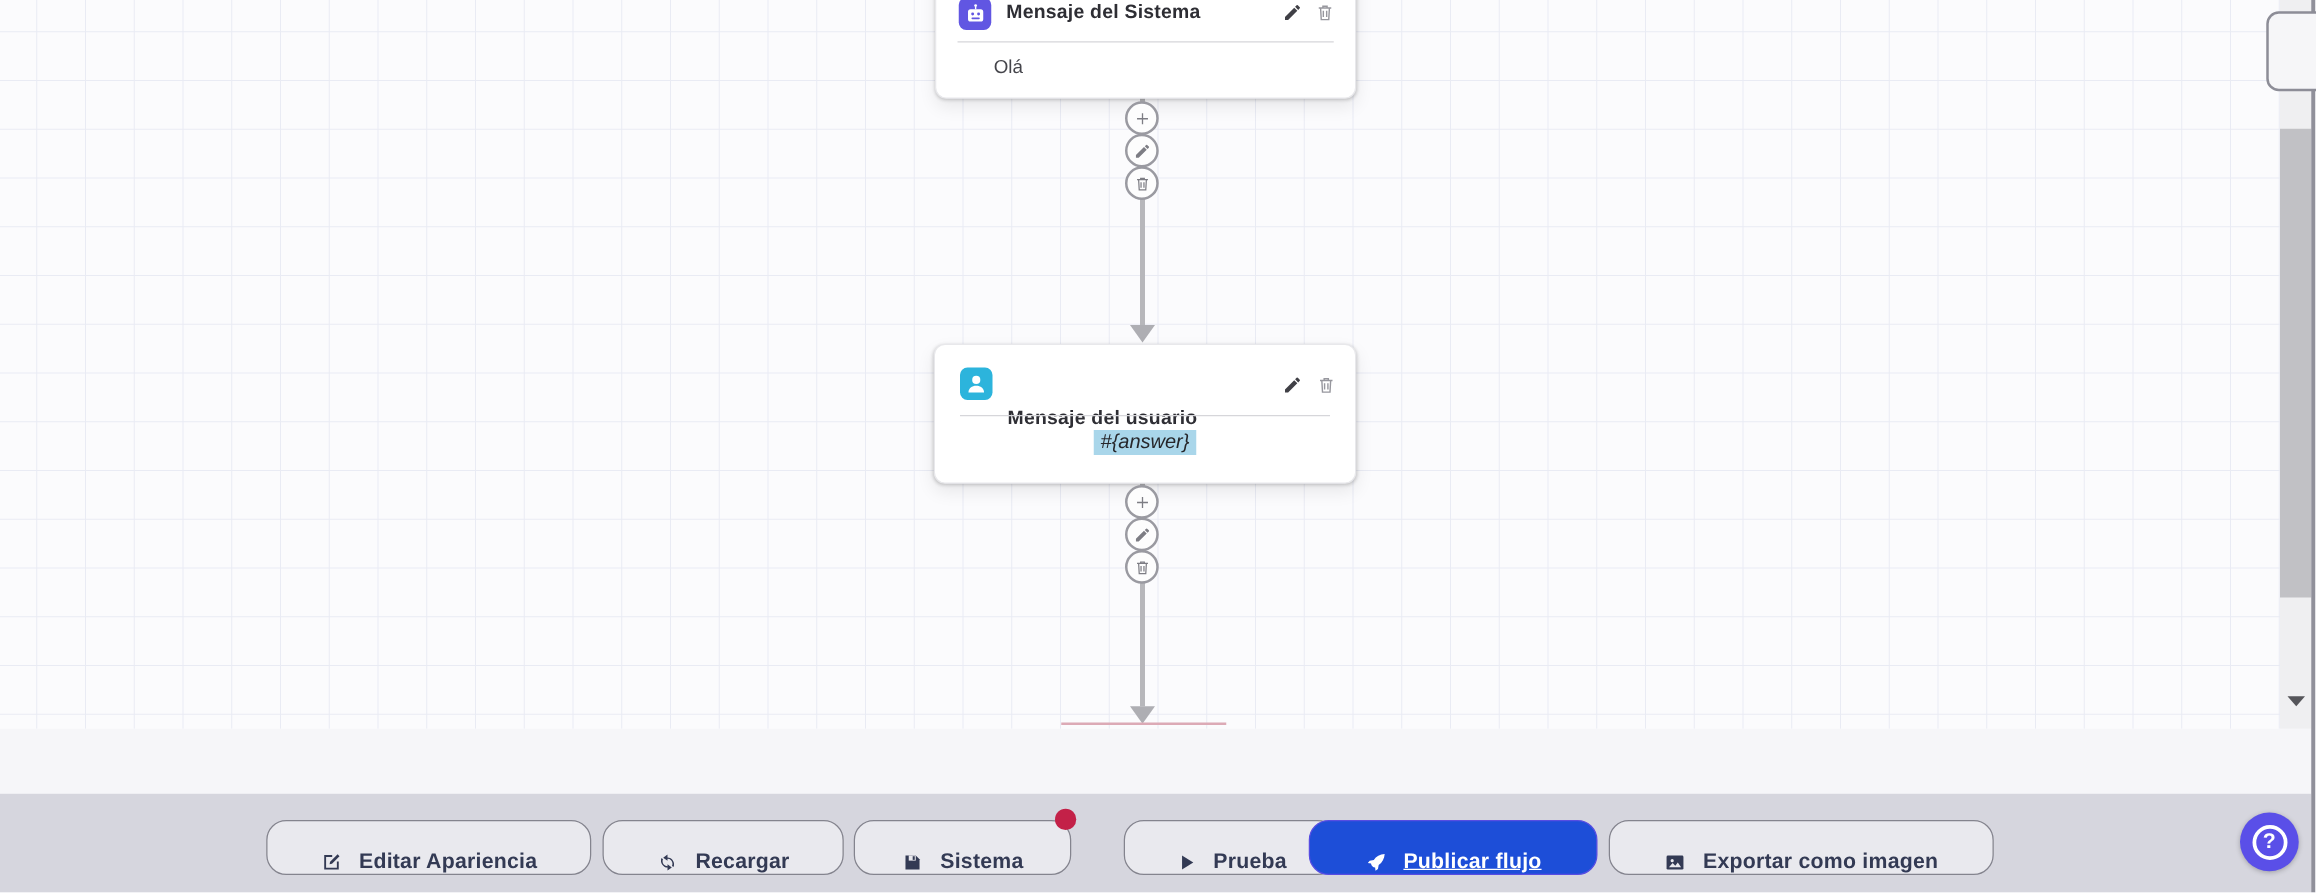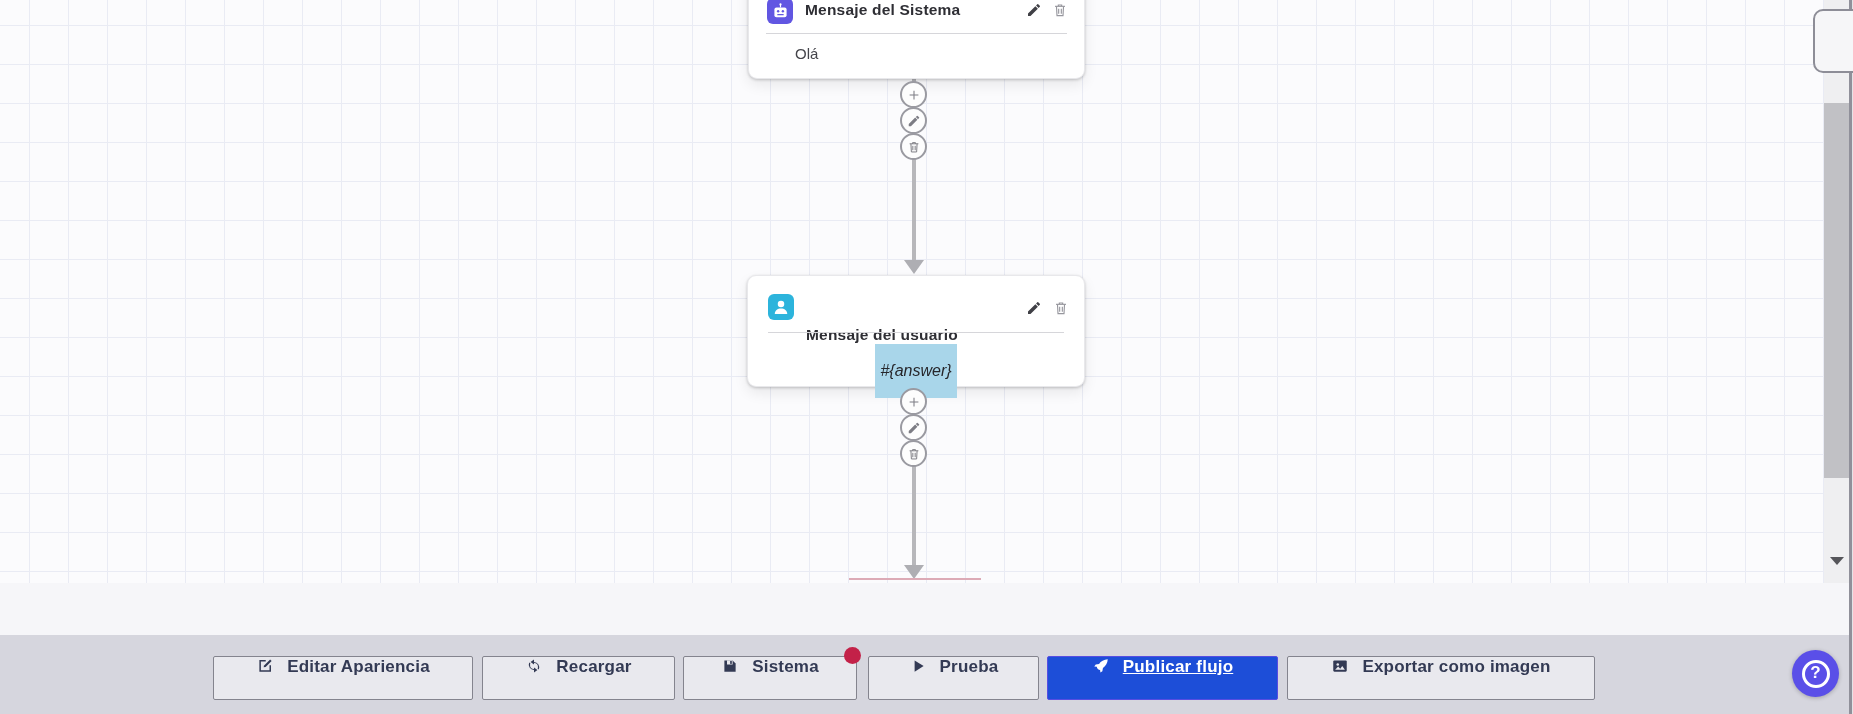--- a/index.html
+++ b/index.html
@@ -17,37 +17,37 @@
   .node-card{background:#fff;border:1px solid #e8e8eb;border-radius:9px;
     box-shadow:0 1px 3px rgba(0,0,0,.20),0 6px 14px rgba(0,0,0,.08);}
   .node-icon{width:26px;height:26px;border-radius:6px;display:flex;align-items:center;justify-content:center;}
   .node-title{font-weight:bold;font-size:15.5px;color:#2e2e34;white-space:nowrap;letter-spacing:.2px;}
   .hdr-act{width:17px;height:17px;display:flex;align-items:center;justify-content:center;}
   .hdr-act svg{width:16px;height:16px;}
   .pencil-dark{color:#404046;}
   .trash-gray{color:#97979e;}
   .divider{height:1px;background:#d6d6da;}
   .node-body{font-size:15px;color:#45454b;margin-left:28px;}
-  .answer-chip{display:inline-block;font-style:italic;font-size:16px;color:#26262a;background:#a9d6ea;padding:18px 5px;}
+  .answer-chip{display:inline-block;font-style:italic;font-size:16px;color:#26262a;background:#a9d6ea;padding:1px 5px;}
 
   
   .cbtn{width:27px;height:27px;border-radius:50%;background:#fdfdfd;border:2px solid #9a9aa1;
     color:#7d7d84;display:flex;align-items:center;justify-content:center;}
   .cbtn svg{width:14px;height:14px;}
   .vline{width:4px;background:#b7b7bb;}
   .arrow-down{width:0;height:0;border-left:10px solid transparent;border-right:10px solid transparent;border-top:14px solid #aeaeb3;}
   .pink-line{background:#dcaab6;}
 
   
   .band-light{background:#f6f6f9;}
   .band-toolbar{background:#d6d6de;}
 
   
-  .tb-btn{position:absolute;top:656px;height:44px;display:flex;align-items:flex-start;justify-content:center;gap:13px;
-    background:#e9e9ee;border:1px solid #84848e;border-radius:2px;color:#333a54;font-weight:bold;font-size:17px;
+  .tb-btn{position:absolute;top:656px;height:44px;display:flex;align-items:flex-end;justify-content:center;gap:13px;
+    background:#e9e9ee;border:1px solid #84848e;border-radius:16px;color:#333a54;font-weight:bold;font-size:17px;
     letter-spacing:.2px;cursor:pointer;}
   .tb-btn svg{width:18px;height:18px;flex:none;}
   .tb-btn.primary{background:#1d4ed8;border-color:#574de2;color:#fff;text-decoration:underline;}
   .badge-dot{width:17px;height:17px;border-radius:50%;background:#c32148;}
 
   
   .scroll-track{background:#efeff1;}
   .scroll-thumb{background:#c1c1c5;}
   .scroll-arrow{width:0;height:0;border-left:7px solid transparent;border-right:7px solid transparent;border-top:8px solid #55555a;}
   .edge-line{background:#90909a;}
@@ -203,21 +203,21 @@
 <button class="tb-btn" style="left:683px;width:174px;">
   <svg viewBox="0 0 24 24">
     <path d="M4.5 4.5h11l4 4v11h-15z" fill="currentColor"></path>
     <rect x="8" y="4.5" width="7.5" height="5.5" fill="#e9e9ee"></rect>
     <rect x="12.2" y="5.3" width="2.2" height="3.9" fill="currentColor"></rect>
   </svg>
   <span>Sistema</span>
 </button>
 <div class="abs badge-dot" style="left:844px;top:647px;"></div>
 
-<button class="tb-btn" style="left:868px;width:171px;">
+<button class="tb-btn" style="left:899px;width:171px;">
   <svg viewBox="0 0 24 24" fill="currentColor">
     <path d="M7.5 4.5l12 7.5-12 7.5z"></path>
   </svg>
   <span>Prueba</span>
 </button>
 
 <button class="tb-btn primary" style="left:1047px;width:231px;">
   <svg viewBox="0 0 24 24" fill="#fff">
     <path d="M21 3c-5 .3-9.2 2.6-11.6 6.2L5 10l-2 2.6 3.4.4c.1 1.1.6 2.2 1.4 3 .8.8 1.9 1.3 3 1.4l.4 3.4L13.8 19l.8-4.4C18.4 12.2 20.7 8 21 3z"></path>
   </svg>

